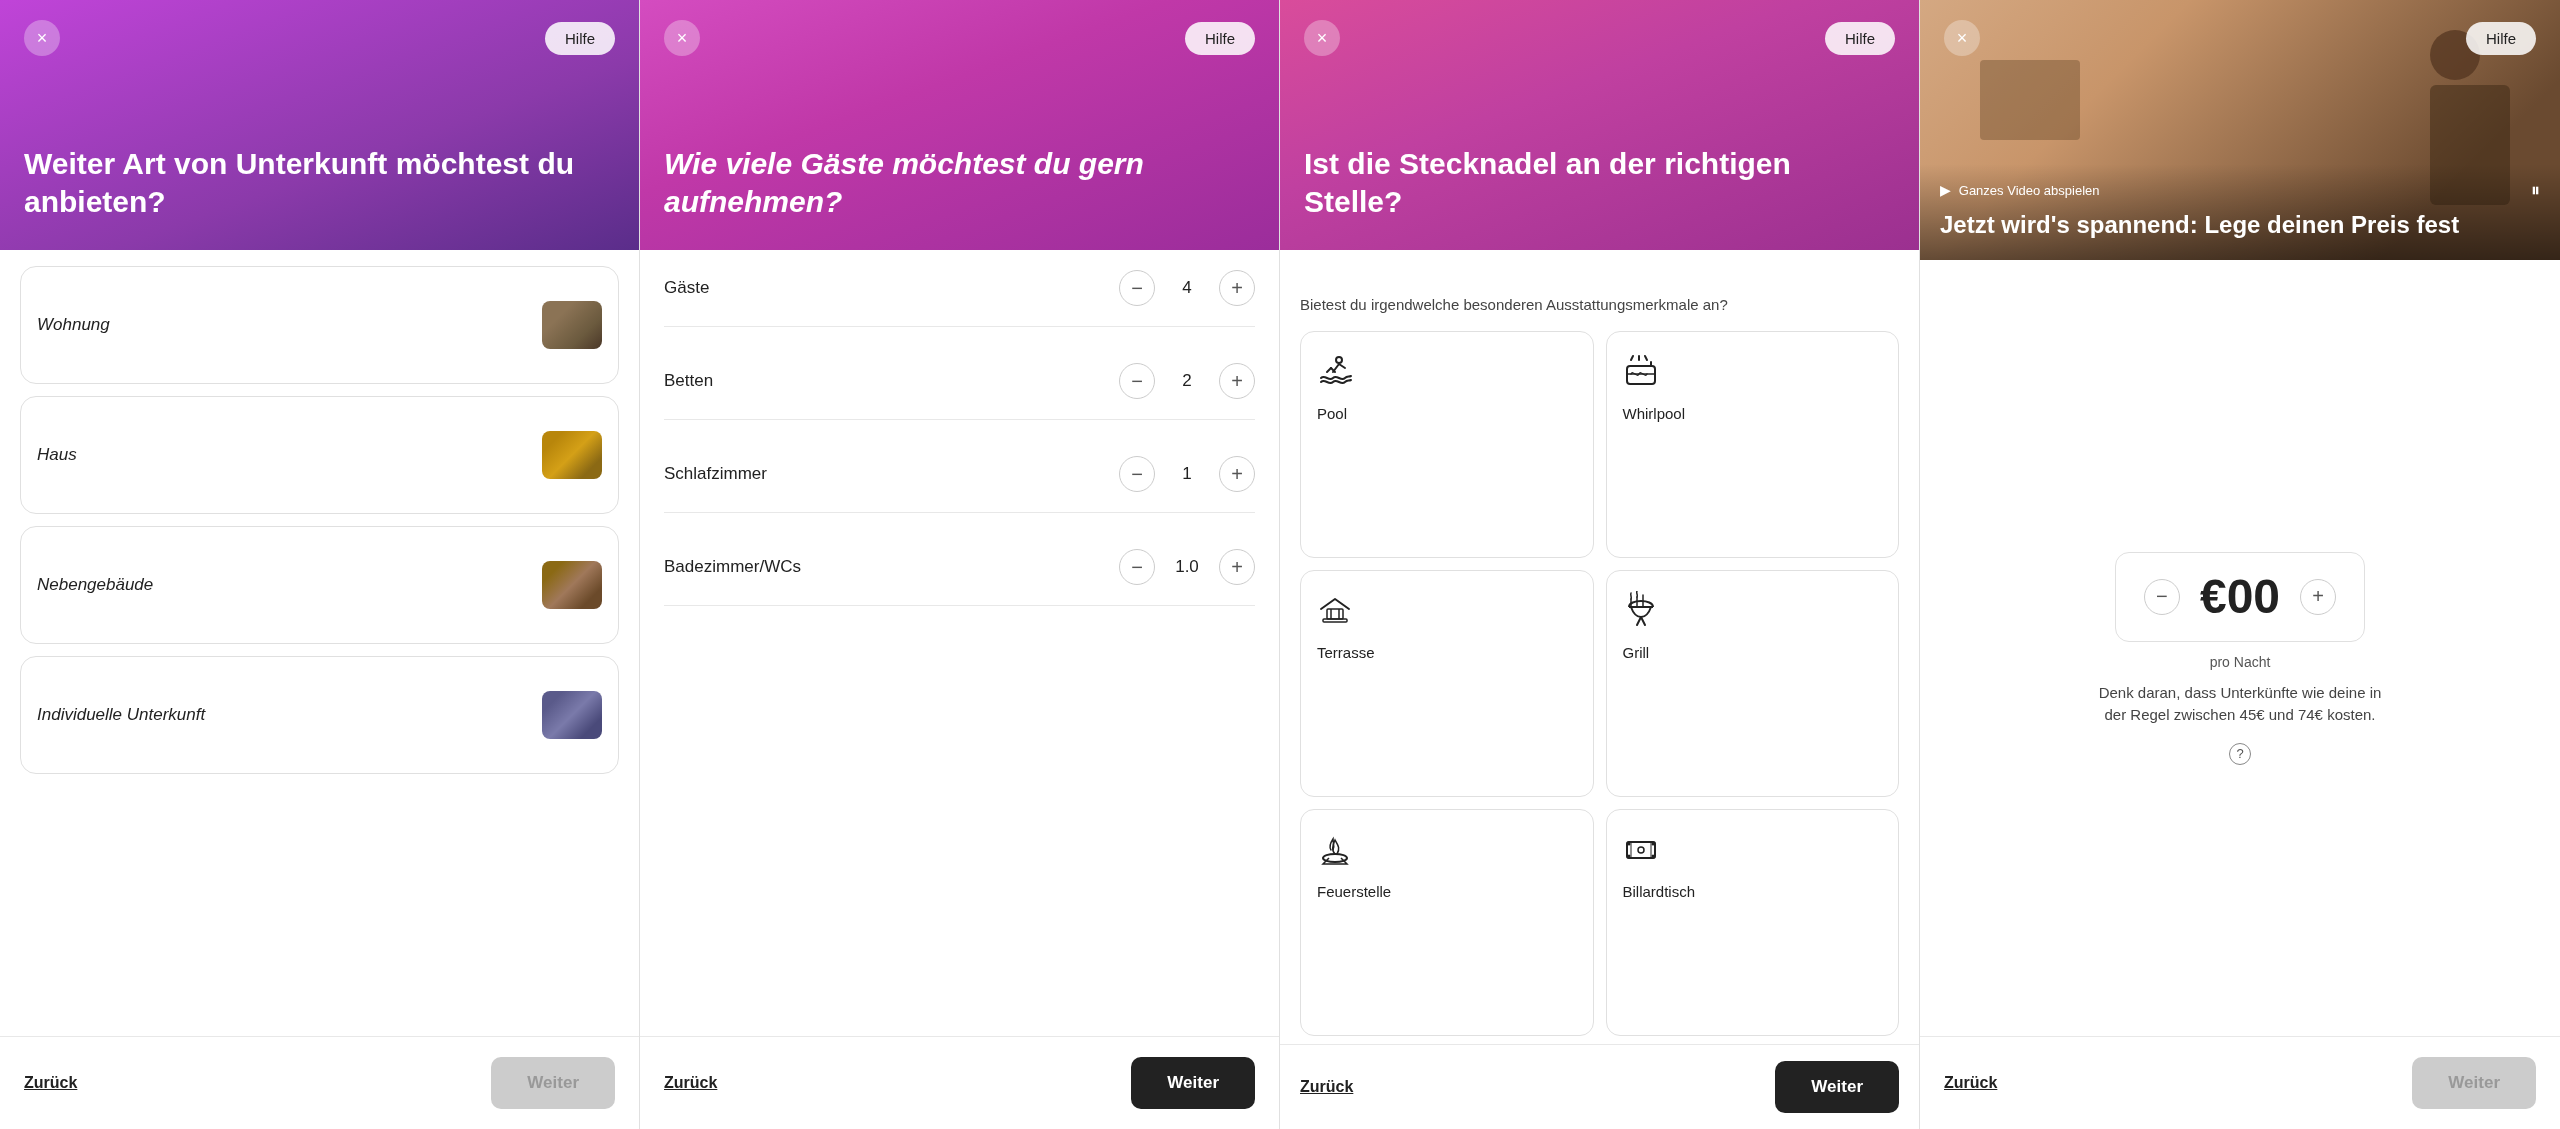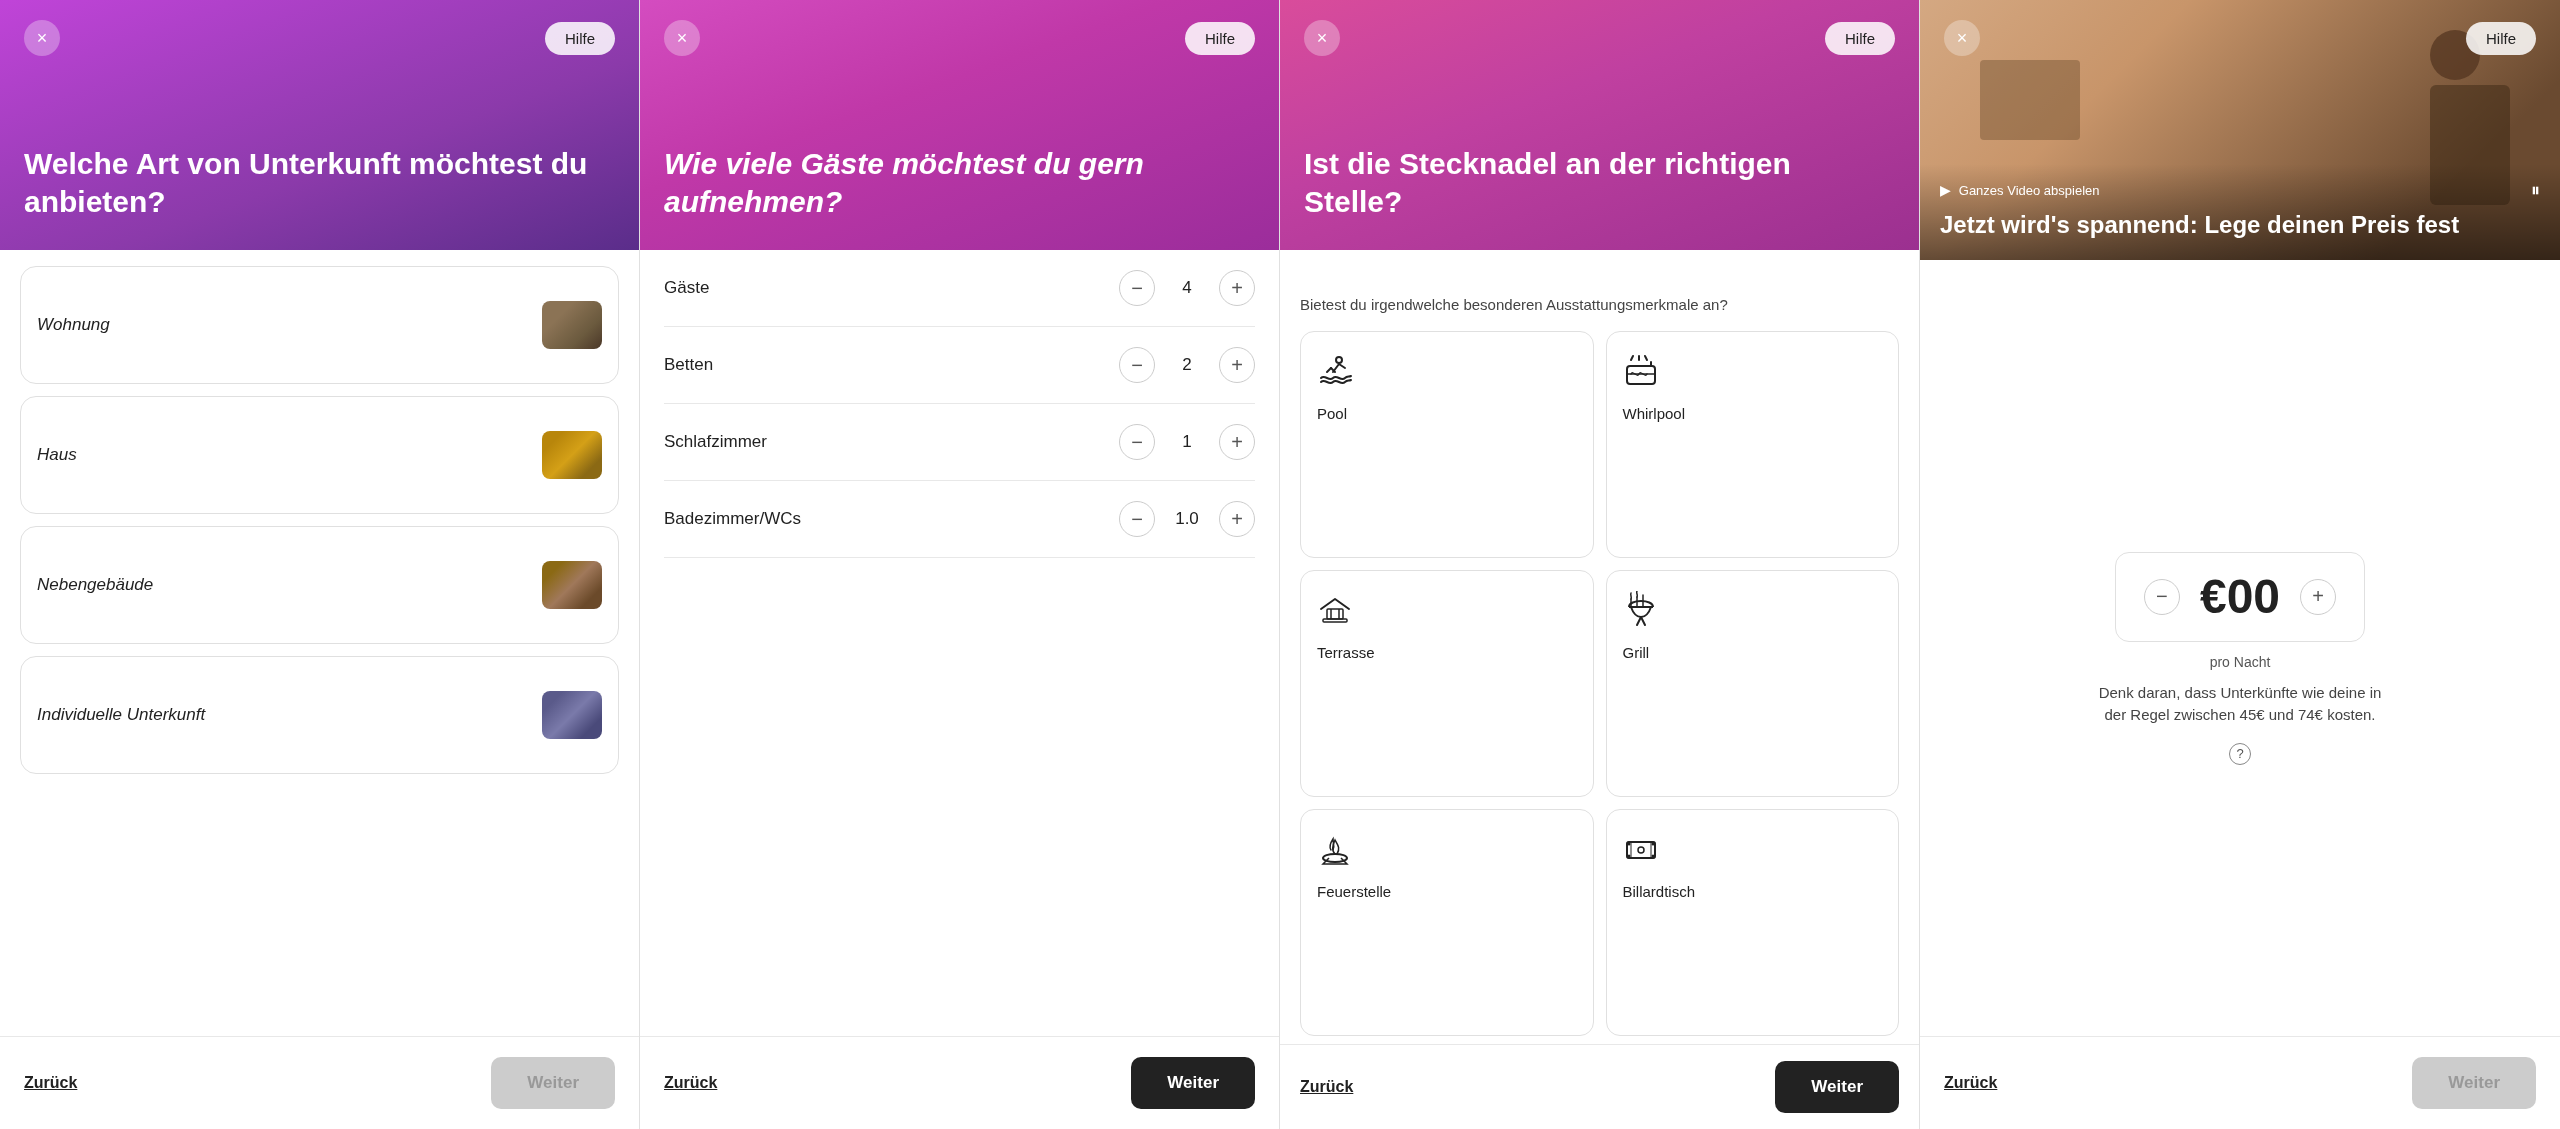--- a/index.html
+++ b/index.html
@@ -320,21 +320,21 @@
   </style>
 </head>
 <body>
 
 <div class="panel">
   <div class="panel-header">
     <button class="close-btn">×</button>
     <button class="help-btn">Hilfe</button>
   </div>
   <div class="panel-hero panel1-hero">
-    <h1>Welche Art von Unterkunft möchtest du anbieten?</h1>
+    <h1>Weiter Art von Unterkunft möchtest du anbieten?</h1>
   </div>
   <div class="panel-body">
     <div class="accommodation-item">
       <span class="accommodation-label">Wohnung</span>
       <div class="accommodation-thumb thumb-wohnung"></div>
     </div>
     <div class="accommodation-item">
       <span class="accommodation-label">Haus</span>
       <div class="accommodation-thumb thumb-haus"></div>
     </div>
@@ -354,21 +354,21 @@
 </div>
 
 <div class="panel">
   <div class="panel-header">
     <button class="close-btn">×</button>
     <button class="help-btn">Hilfe</button>
   </div>
   <div class="panel-hero panel2-hero">
     <h1>Wie viele Gäste möchtest du gern aufnehmen?</h1>
   </div>
-  <div class="panel-body" style="gap:0; padding: 0 24px;">
+  <div class="panel-body" style="gap:16px; padding: 0 24px;">
     <div class="counter-row">
       <span class="counter-label">Gäste</span>
       <div class="counter-controls">
         <button class="counter-btn">−</button>
         <span class="counter-val">4</span>
         <button class="counter-btn">+</button>
       </div>
     </div>
     <div class="counter-row">
       <span class="counter-label">Betten</span>

